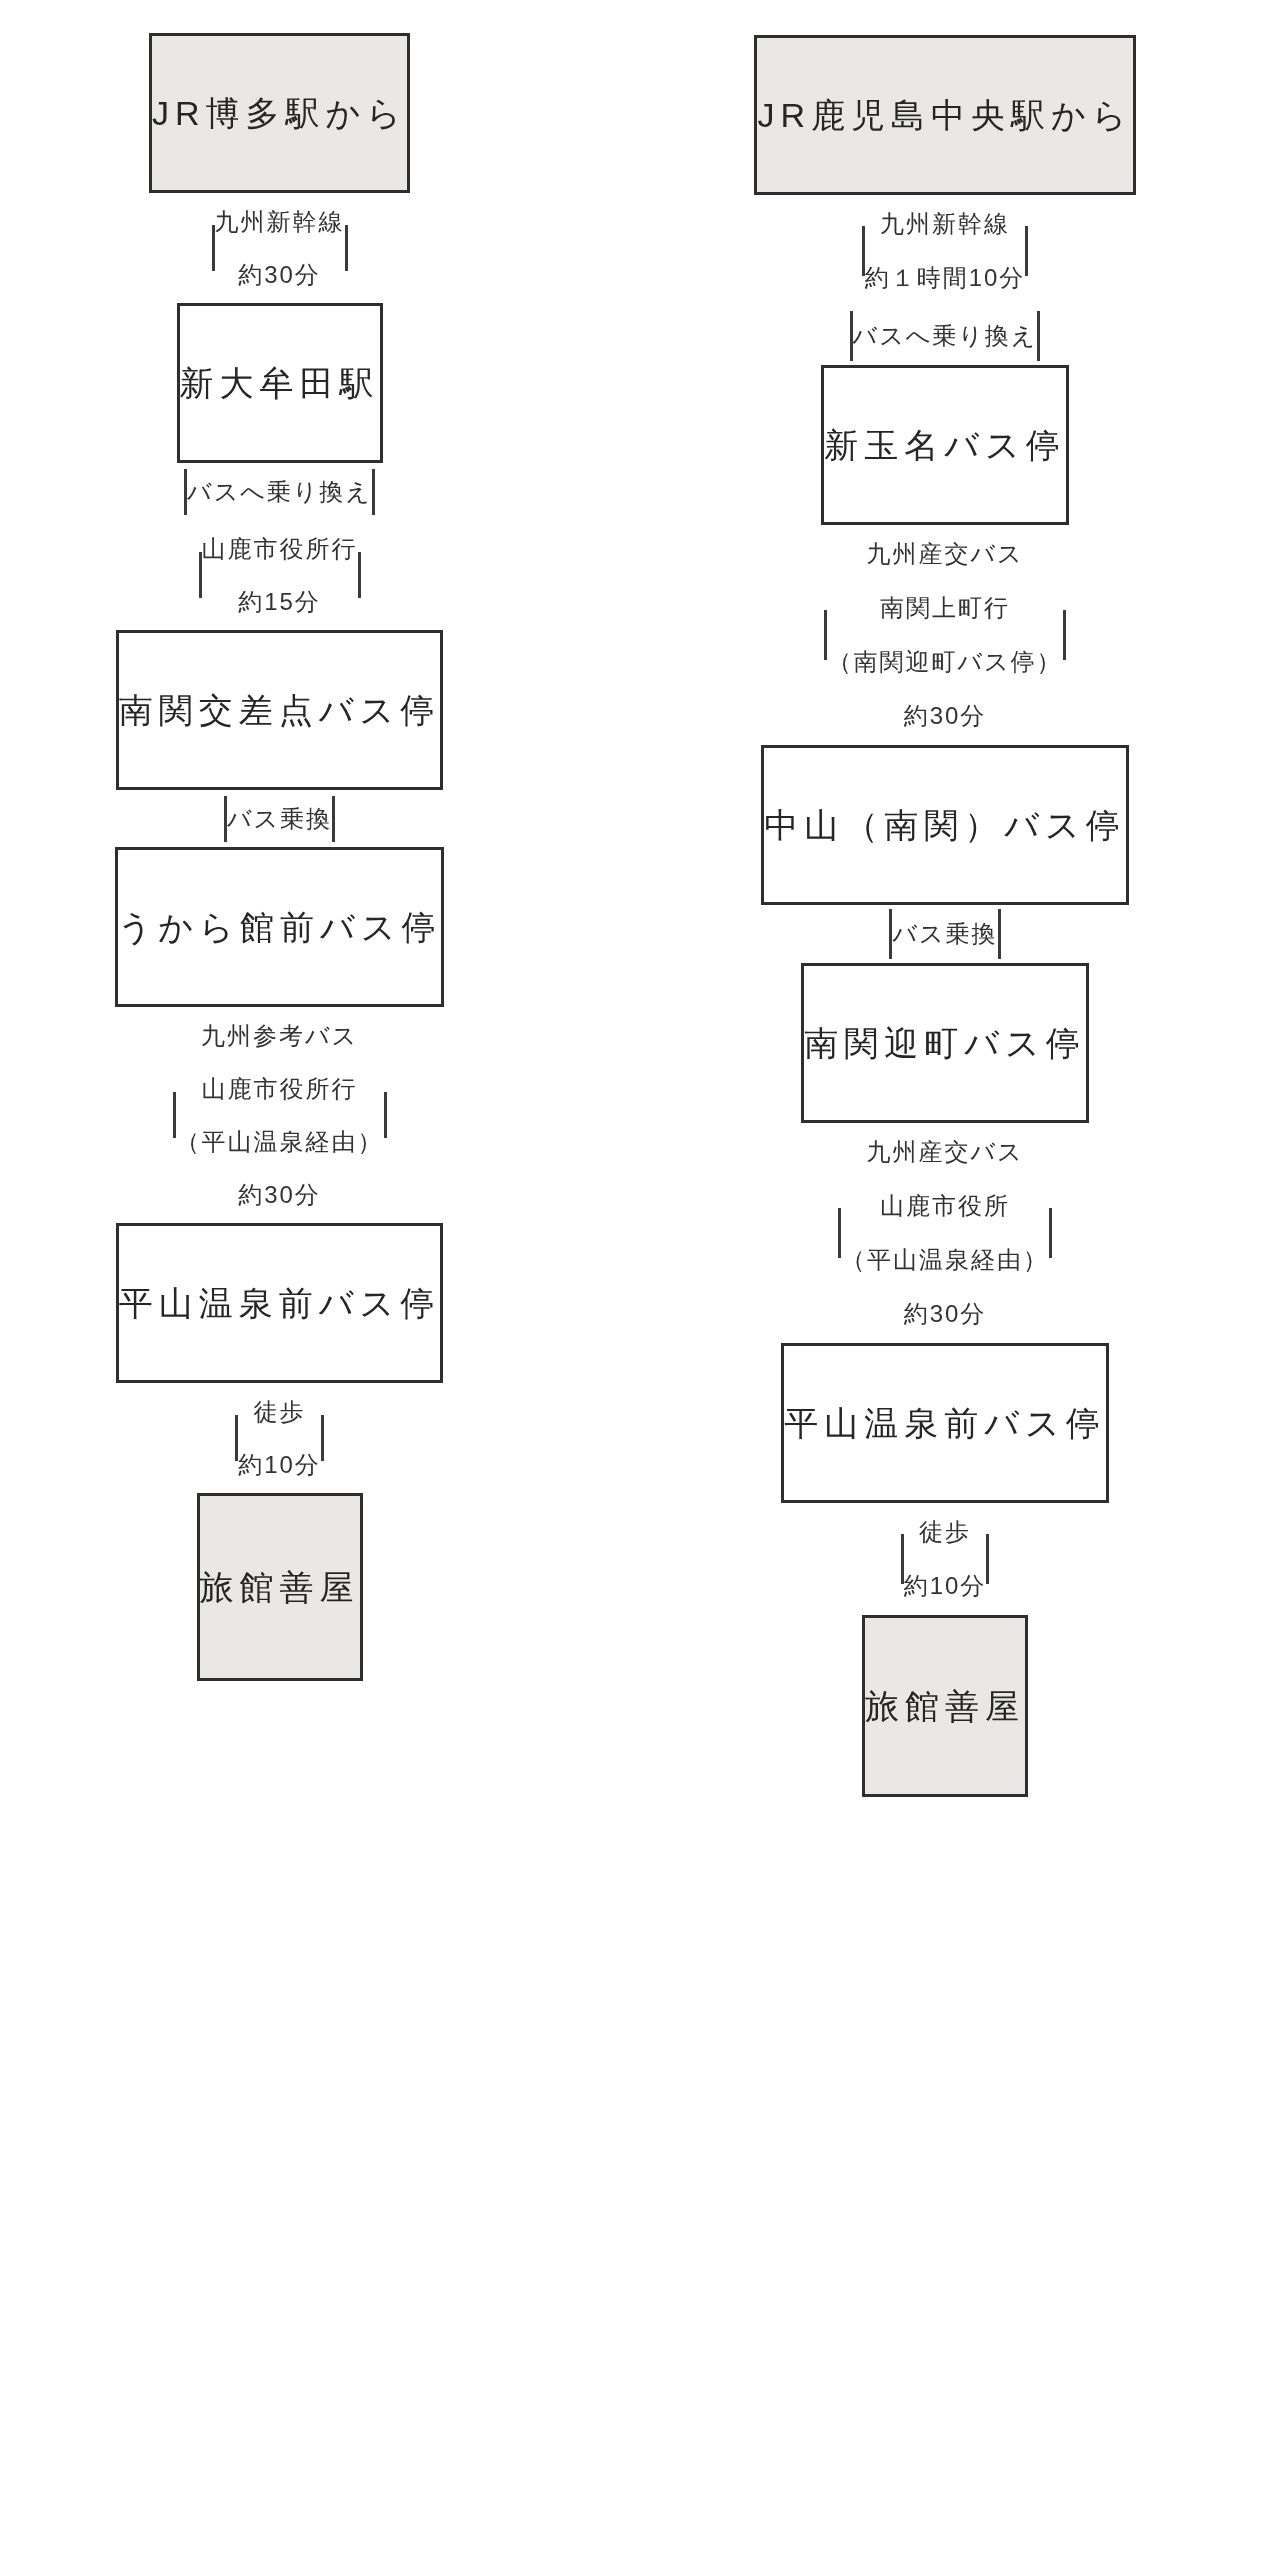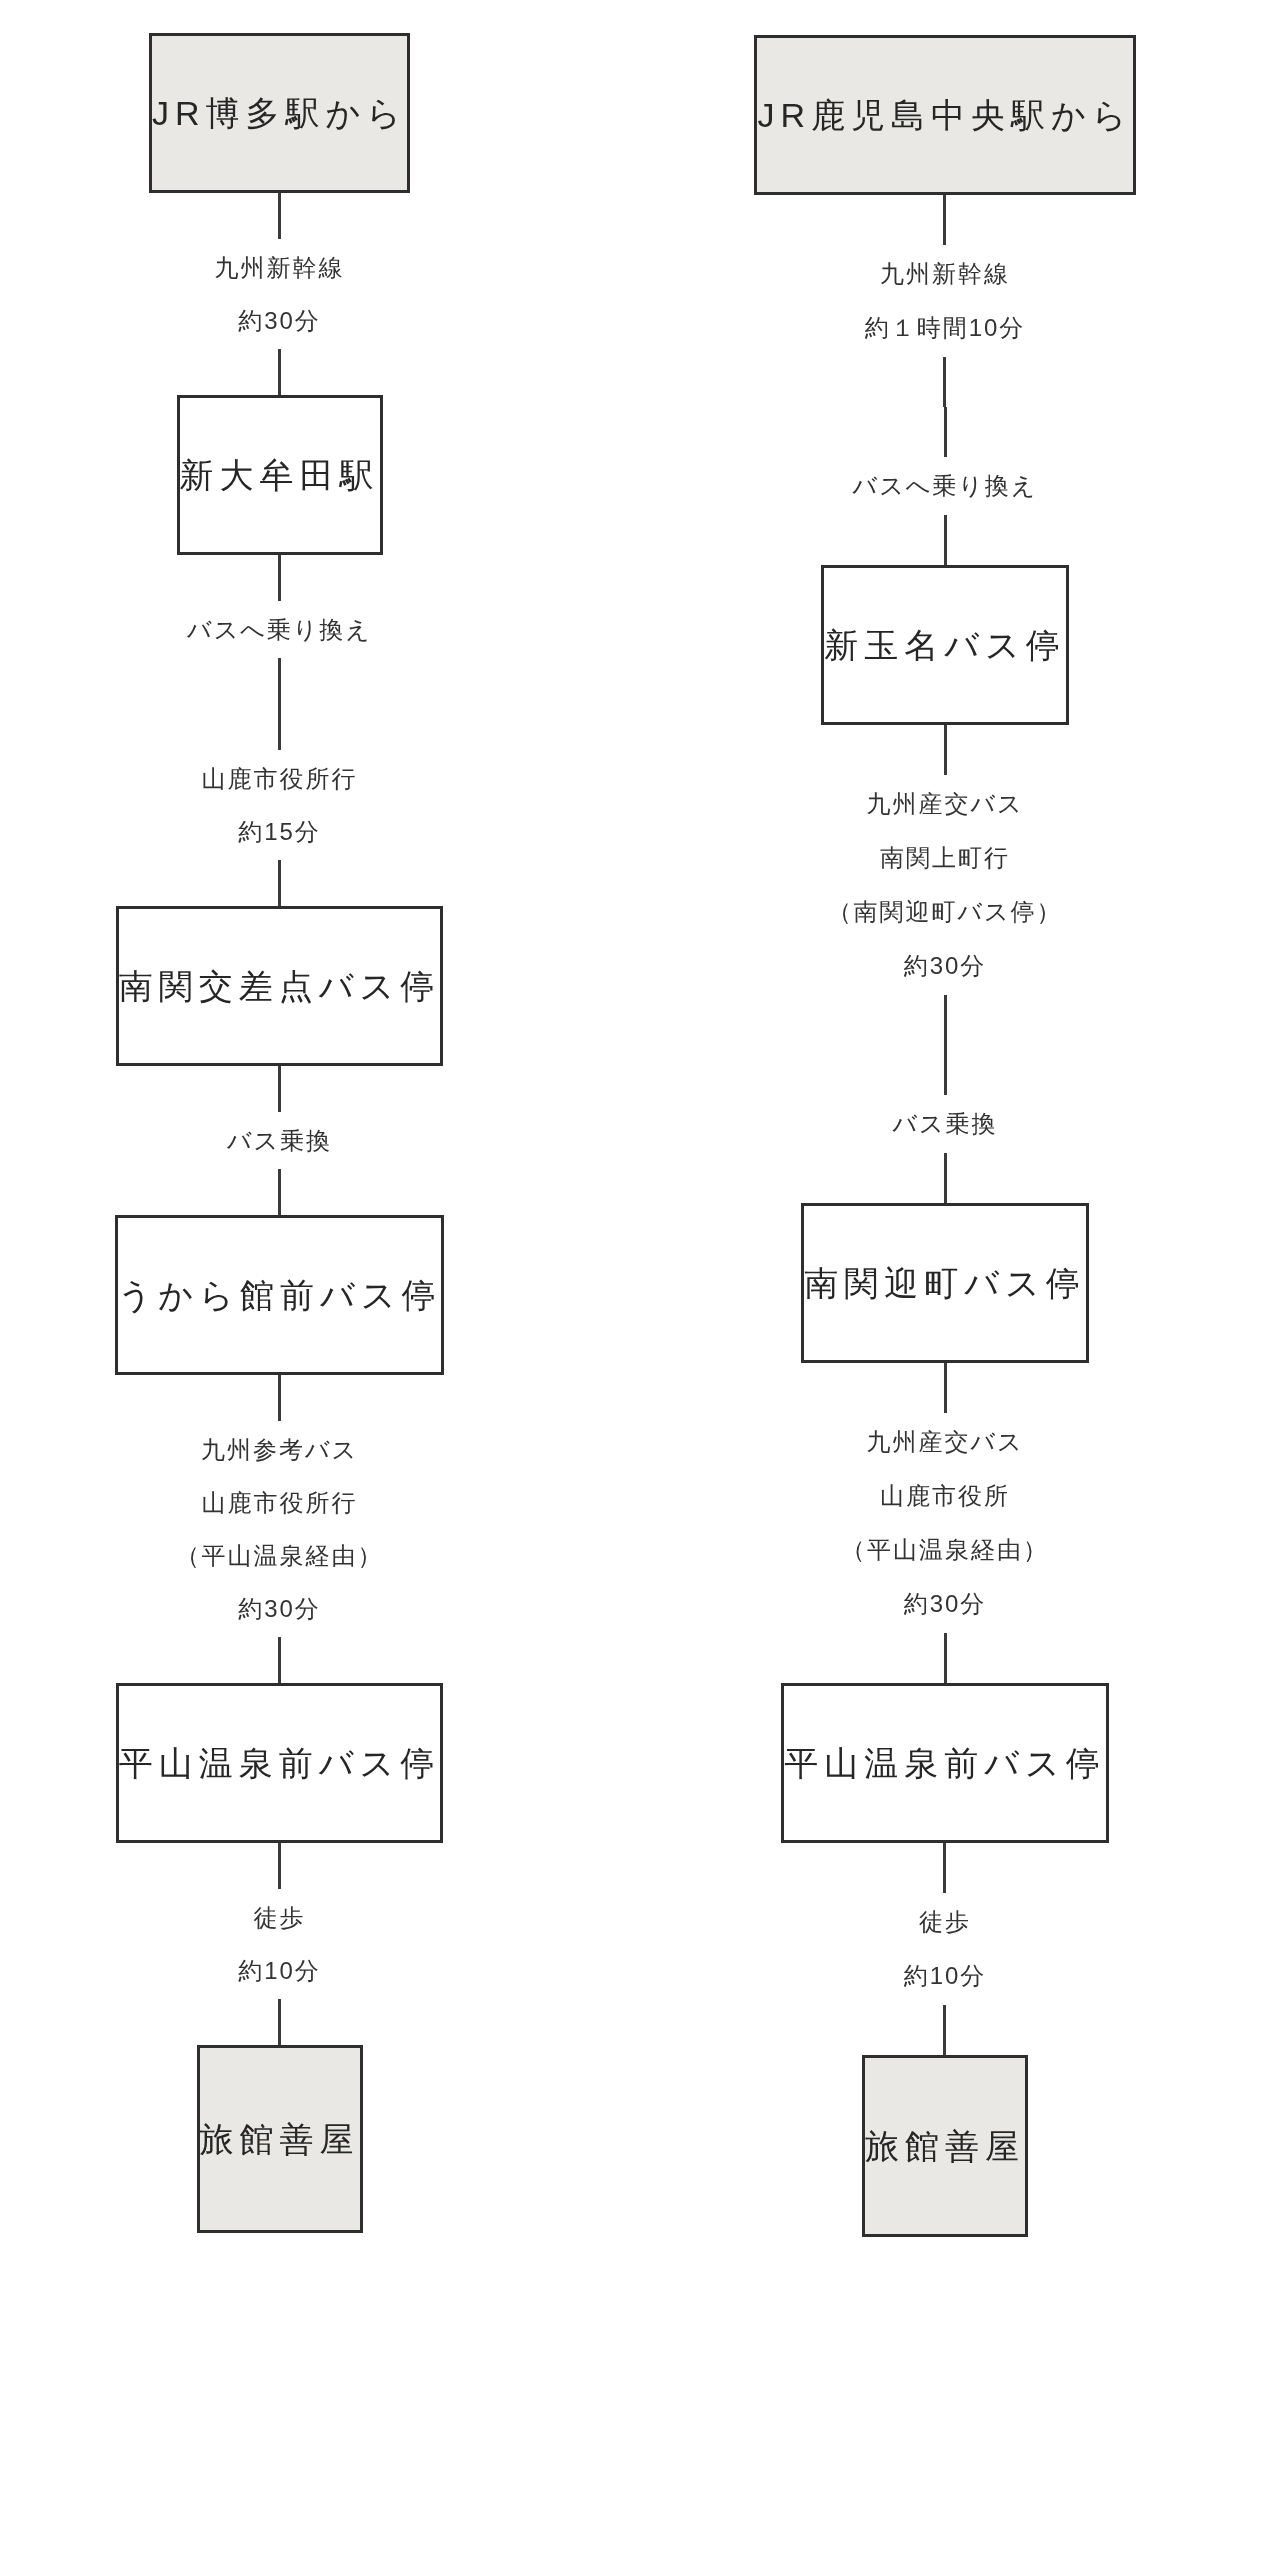--- a/index.html
+++ b/index.html
@@ -41,21 +41,21 @@
   .node.terminal {
     background: #e9e8e5;
   }
   .node.final {
     height: 188px;
   }
   .column.right .node.final { height: 182px; }
 
   .edge {
     display: flex;
-    flex-direction: column;
+    flex-direction: row;
     align-items: center;
   }
   .edge .seg {
     width: 3px;
     height: var(--seg);
     background: #3a3a3a;
   }
   .edge .edge-lines {
     display: flex;
     flex-direction: column;
@@ -153,20 +153,21 @@
       <div class="edge">
         <div class="seg"></div>
         <div class="edge-lines">
           <div class="edge-line">九州産交バス</div>
           <div class="edge-line">南関上町行</div>
           <div class="edge-line">（南関迎町バス停）</div>
           <div class="edge-line">約30分</div>
         </div>
         <div class="seg"></div>
       </div>
+      <div class="node station">中山（南関）バス停</div>
       <div class="edge">
         <div class="seg"></div>
         <div class="edge-lines">
           <div class="edge-line">バス乗換</div>
         </div>
         <div class="seg"></div>
       </div>
       <div class="node station">南関迎町バス停</div>
       <div class="edge">
         <div class="seg"></div>

